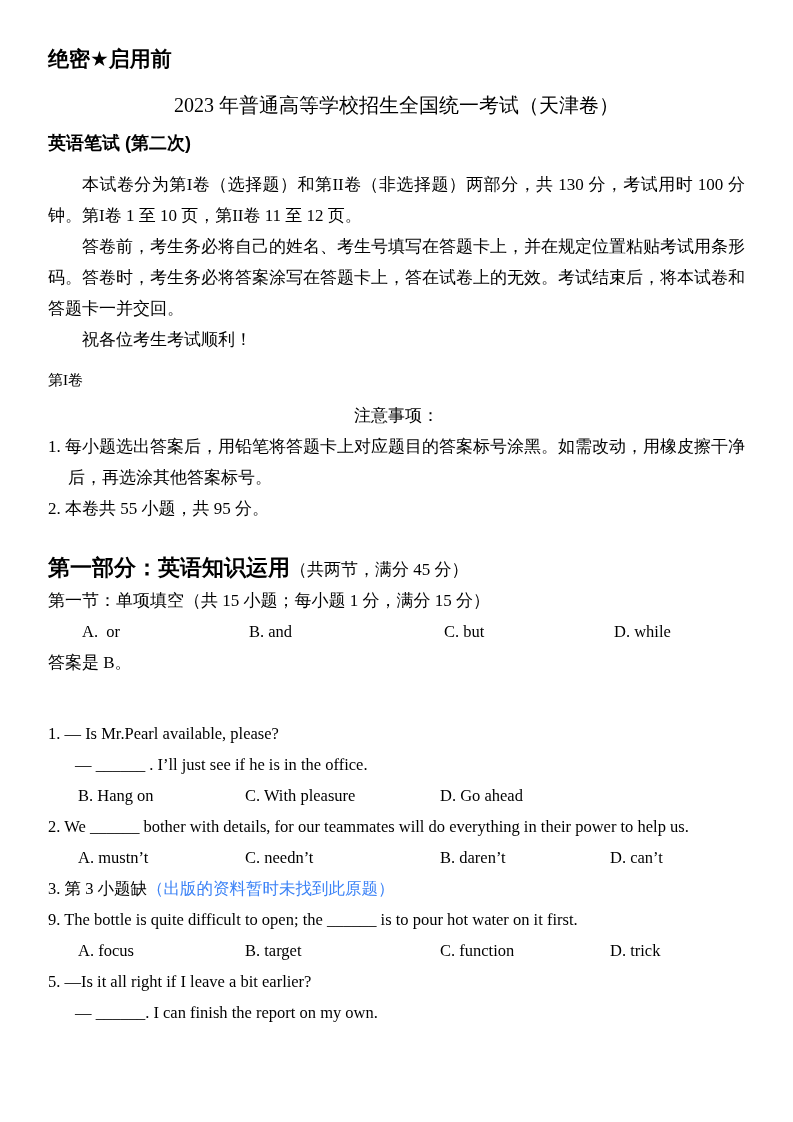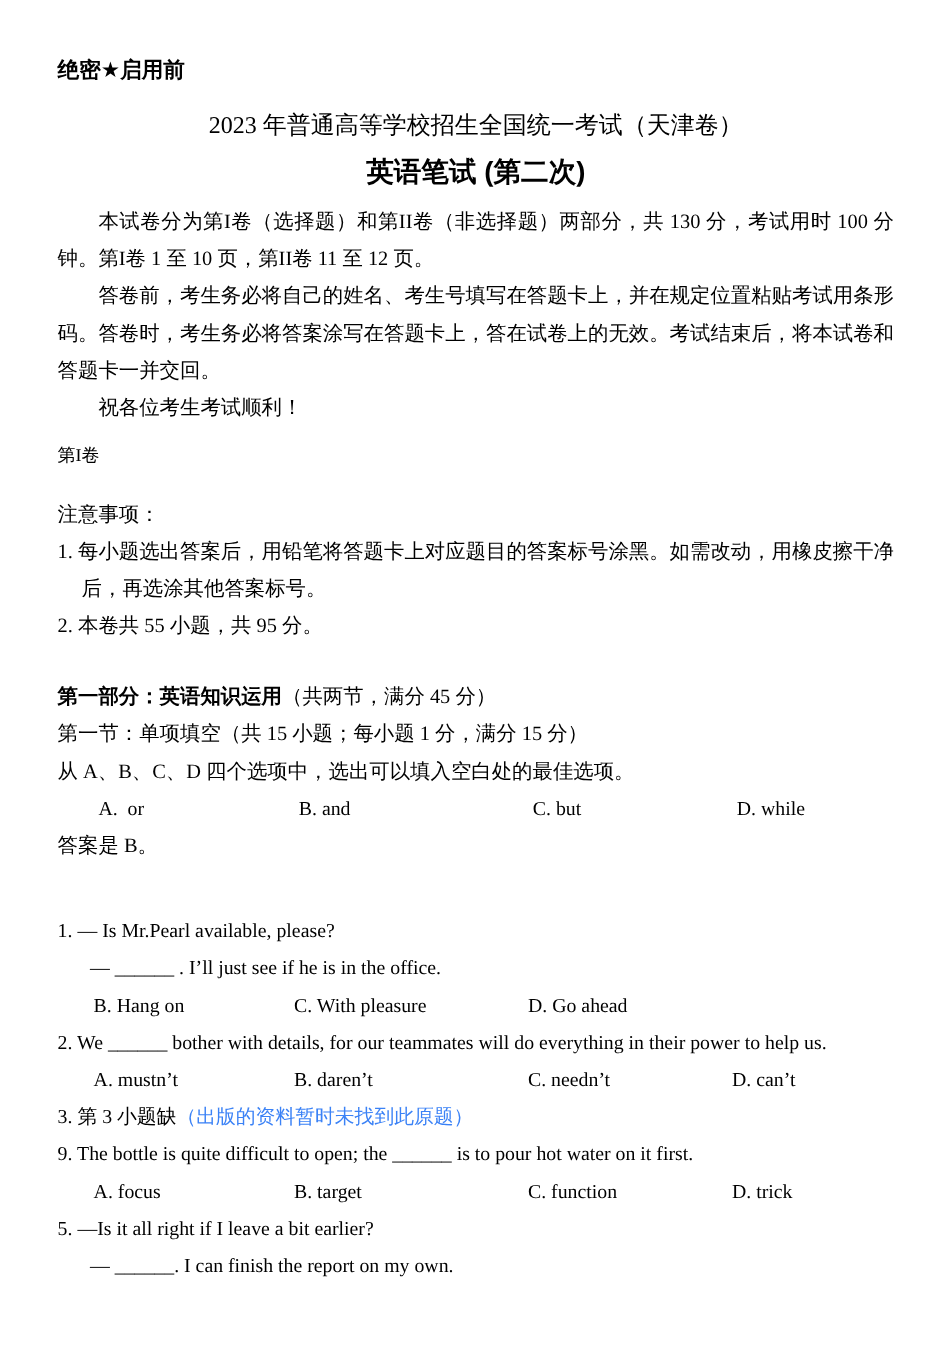--- a/index.html
+++ b/index.html
@@ -10,43 +10,43 @@
     padding: 48px 48px 0 48px;
     background: #ffffff;
     color: #000000;
     font-family: "Liberation Serif", "DejaVu Serif", serif;
     font-size: 17px;
     line-height: 31px;
     overflow: hidden;
   }
   .secrecy {
     font-family: "Liberation Sans", "DejaVu Sans", sans-serif;
-    font-weight: bold; font-size: 18px; line-height: 21px;
+    font-weight: bold; font-size: 21px; line-height: 21px;
   }
   .title1 {
     margin-top: 22px; text-align: center;
     font-size: 20px; line-height: 28px; font-weight: normal;
   }
   .title2 {
-    margin-top: 8px; text-align: center;
+    margin-top: 8px; text-align: left;
     font-family: "Liberation Sans", "DejaVu Sans", sans-serif;
-    font-weight: bold; font-size: 23px; line-height: 32px;
+    font-weight: bold; font-size: 18px; line-height: 32px;
   }
   .intro { margin-top: 10px; }
   .para { text-align: justify; text-indent: 2em; margin: 0; }
   .volume-heading {
     margin: 10px 0 0 0; text-align: left;
     font-size: 15px; line-height: 30px; font-weight: normal;
   }
-  .notes-title { margin-top: 18px; }
+  .notes-title { margin-top: 5px; text-align: center; }
   .hang { padding-left: 20px; text-indent: -20px; text-align: justify; }
   .part-heading { margin-top: 28px; }
   .part-heading .bold-seg {
     font-family: "Liberation Sans", "DejaVu Sans", sans-serif;
-    font-weight: bold; font-size: 17px;
+    font-weight: bold; font-size: 22px;
   }
   .qblock { font-size: 16.5px; }
   .q-line2 { margin-left: 27px; }
   .opts {
     display: grid;
     grid-template-columns: 167px 195px 170px auto;
     margin-left: 30px;
   }
   .opts.example { margin-left: 34px; }
   .opt { white-space: pre; }
@@ -73,21 +73,20 @@
 
   <div class="notes-title">注意事项：</div>
   <div class="hang">1. 每小题选出答案后，用铅笔将答题卡上对应题目的答案标号涂黑。如需改动，用橡皮擦干净后，再选涂其他答案标号。</div>
   <div class="hang">2. 本卷共 55 小题，共 95 分。</div>
 
   <div class="part-heading">
     <span class="bold-seg">第一部分：英语知识运用</span><span>（共两节，满分 45 分）</span>
   </div>
 
   <div>第一节：单项填空（共 15 小题；每小题 1 分，满分 15 分）</div>
-  <div>从 A、B、C、D 四个选项中，选出可以填入空白处的最佳选项。</div>
 
   <div class="qblock">
     <div class="opts example">
       <span class="opt">A.  or</span>
       <span class="opt">B. and</span>
       <span class="opt">C. but</span>
       <span class="opt">D. while</span>
     </div>
   </div>
   <div>答案是 B。</div>
@@ -101,22 +100,22 @@
       <span class="opt">B. Hang on</span>
       <span class="opt">C. With pleasure</span>
       <span class="opt">D. Go ahead</span>
     </div>
   </div>
 
   <div class="qblock">
     <div class="hang">2. We ______ bother with details, for our teammates will do everything in their power to help us.</div>
     <div class="opts">
       <span class="opt">A. mustn’t</span>
+      <span class="opt">C. needn’t</span>
       <span class="opt">B. daren’t</span>
-      <span class="opt">C. needn’t</span>
       <span class="opt">D. can’t</span>
     </div>
   </div>
 
   <div class="qblock">
     <div class="hang"><span>3. 第 3 小题缺</span><span class="blue-note">（出版的资料暂时未找到此原题）</span></div>
   </div>
 
   <div class="qblock">
     <div class="hang">9. The bottle is quite difficult to open; the ______ is to pour hot water on it first.</div>

